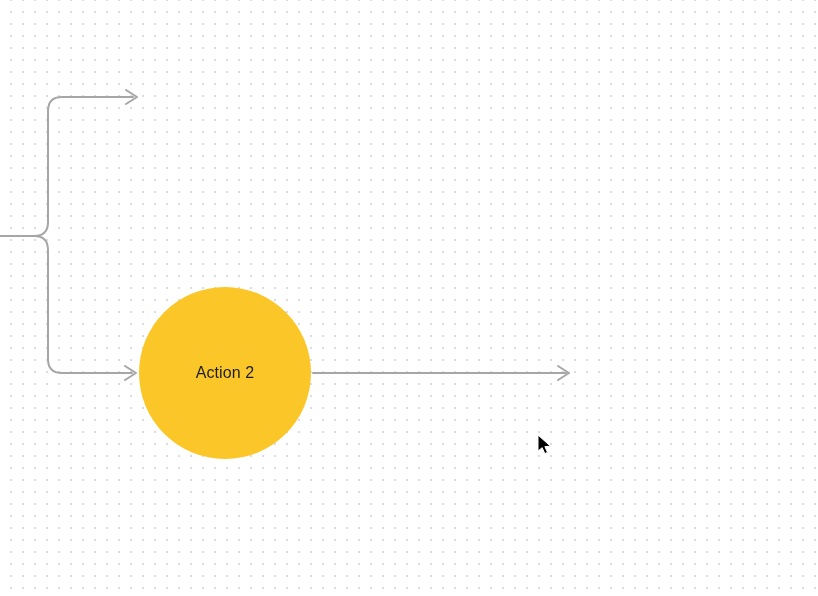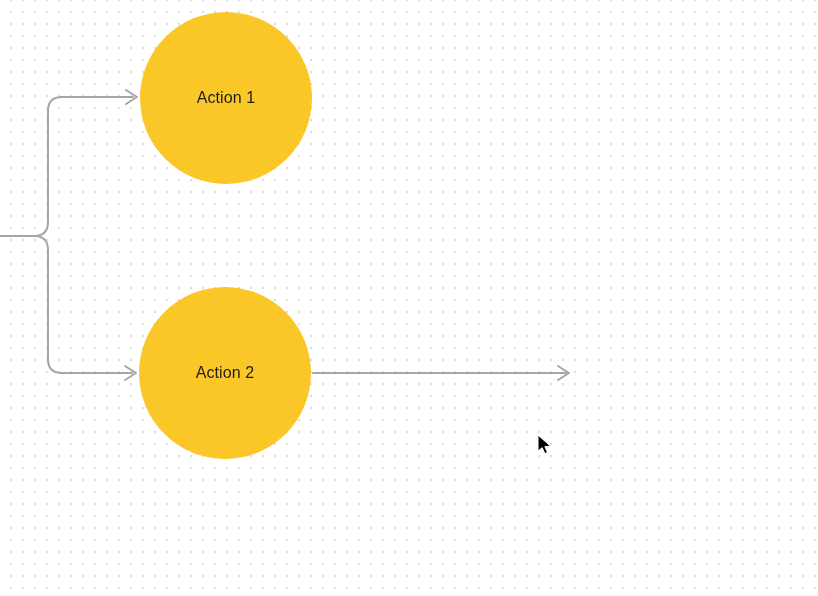--- a/index.html
+++ b/index.html
@@ -85,23 +85,20 @@
       <path d="M 0 236 H 34 Q 48 236 48 250 V 359 Q 48 373 62 373 H 132" fill="none"></path>
       <path d="M 125 366 L 136 373 L 125 380" fill="none"></path>
     </g>
 
     <g stroke-width="2" stroke-linecap="round" stroke-linejoin="round" stroke="#a6a6a6">
       <path d="M 313 373 H 566" fill="none"></path>
       <path d="M 558 366 L 569 373 L 558 380" fill="none"></path>
     </g>
   </svg>
 
-  <div class="shape-circle" id="circle-action1" style="background-color: rgb(251, 198, 40);">
-    <span class="shape-label" style="color: rgb(30, 30, 30);">Action 1</span>
-  </div>
 
   <div class="shape-circle" id="circle-action2" style="background-color: rgb(251, 198, 40);">
     <span class="shape-label" style="color: rgb(30, 30, 30);">Action 2</span>
   </div>
 
 
   <svg class="cursor-layer" viewBox="0 0 18 22">
     <path d="M1 1 L1 17 L5.2 13.7 L7.8 19.6 L10.5 18.4 L7.9 12.6 L13.5 12.2 Z" stroke="#ffffff" stroke-width="1" stroke-linejoin="round" fill="#000000"></path>
   </svg>
 

